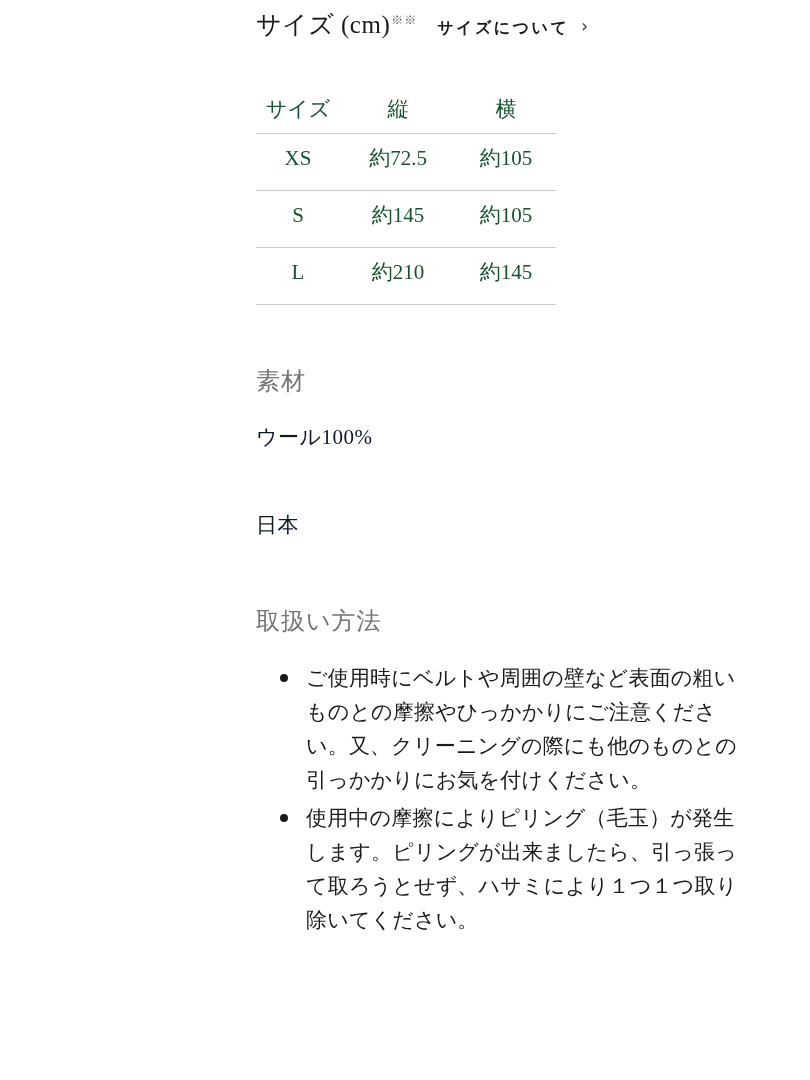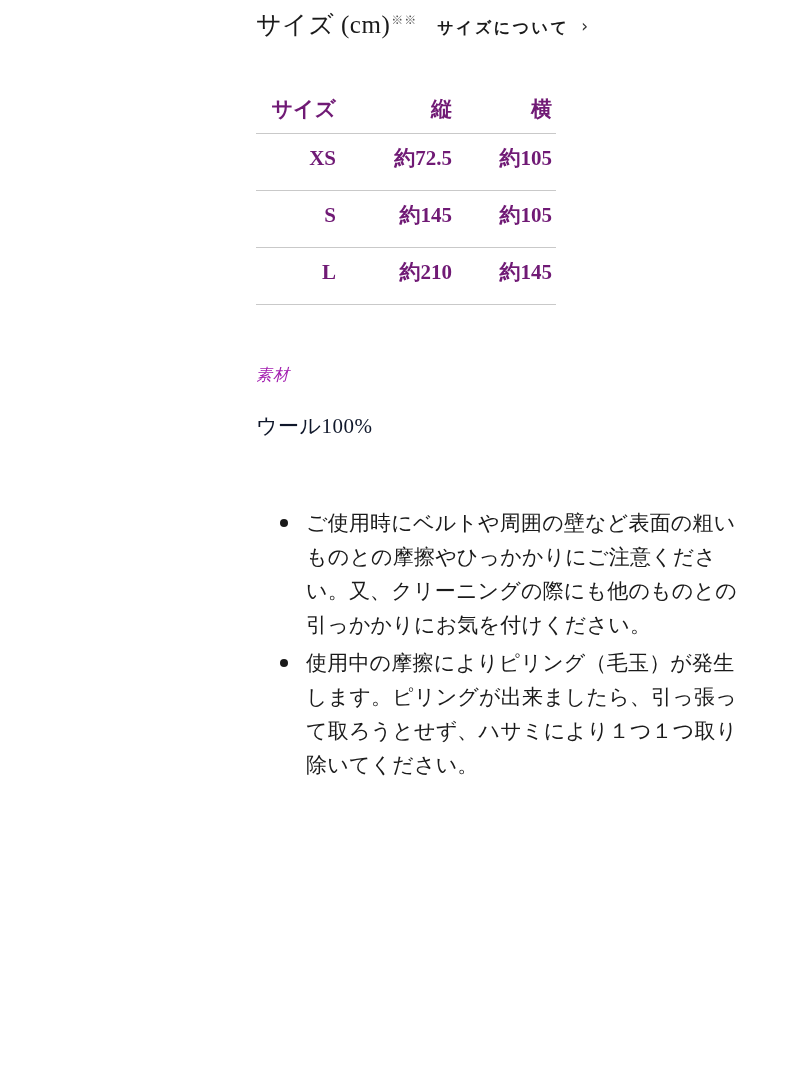--- a/index.html
+++ b/index.html
@@ -66,47 +66,46 @@
 
   
   table.size-table {
     margin-top: 46px;
     border-collapse: collapse;
     width: 300px;
     font-size: 21px;
   }
   table.size-table th,
   table.size-table td {
-    text-align: right;
+    text-align: center;
     padding: 8px 4px 9px 4px;
-    font-weight: bold;
-    color: #701a75;
+    font-weight: normal;
+    color: #14532d;
   }
   table.size-table thead th {
     border-bottom: 1px solid #c9c9c9;
     padding-bottom: 10px;
   }
   table.size-table tbody td {
     border-bottom: 1px solid #c9c9c9;
     padding-top: 10px;
     padding-bottom: 18px;
   }
   table.size-table col.c1 { width: 84px; }
   table.size-table col.c2 { width: 116px; }
   table.size-table col.c3 { width: 100px; }
 
   
   .section {
     margin-top: 60px;
   }
   .section-title {
-    font-size: 16px;
+    font-size: 24px;
     letter-spacing: 1px;
-    color: #a21caf;
-    font-style: italic;
+    color: #737373;
   }
   .section-body {
     margin-top: 26px;
     font-size: 21px;
     letter-spacing: 0.5px;
     color: #0f172a;
   }
 
   .care-section {
     margin-top: 66px;
@@ -181,22 +180,24 @@
       </tr>
     </tbody>
   </table>
 
   <div class="section">
     <div class="section-title">素材</div>
     <div class="section-body">ウール100%</div>
   </div>
 
   <div class="section">
+    <div class="section-body">日本</div>
   </div>
 
   <div class="care-section">
+    <div class="section-title">取扱い方法</div>
     <ul class="care-list">
       <li>ご使用時にベルトや周囲の壁など表面の粗いものとの摩擦やひっかかりにご注意ください。又、クリーニングの際にも他のものとの引っかかりにお気を付けください。</li>
       <li>使用中の摩擦によりピリング（毛玉）が発生します。ピリングが出来ましたら、引っ張って取ろうとせず、ハサミにより１つ１つ取り除いてください。</li>
     </ul>
   </div>
 
 </div>
 
 </body></html>

